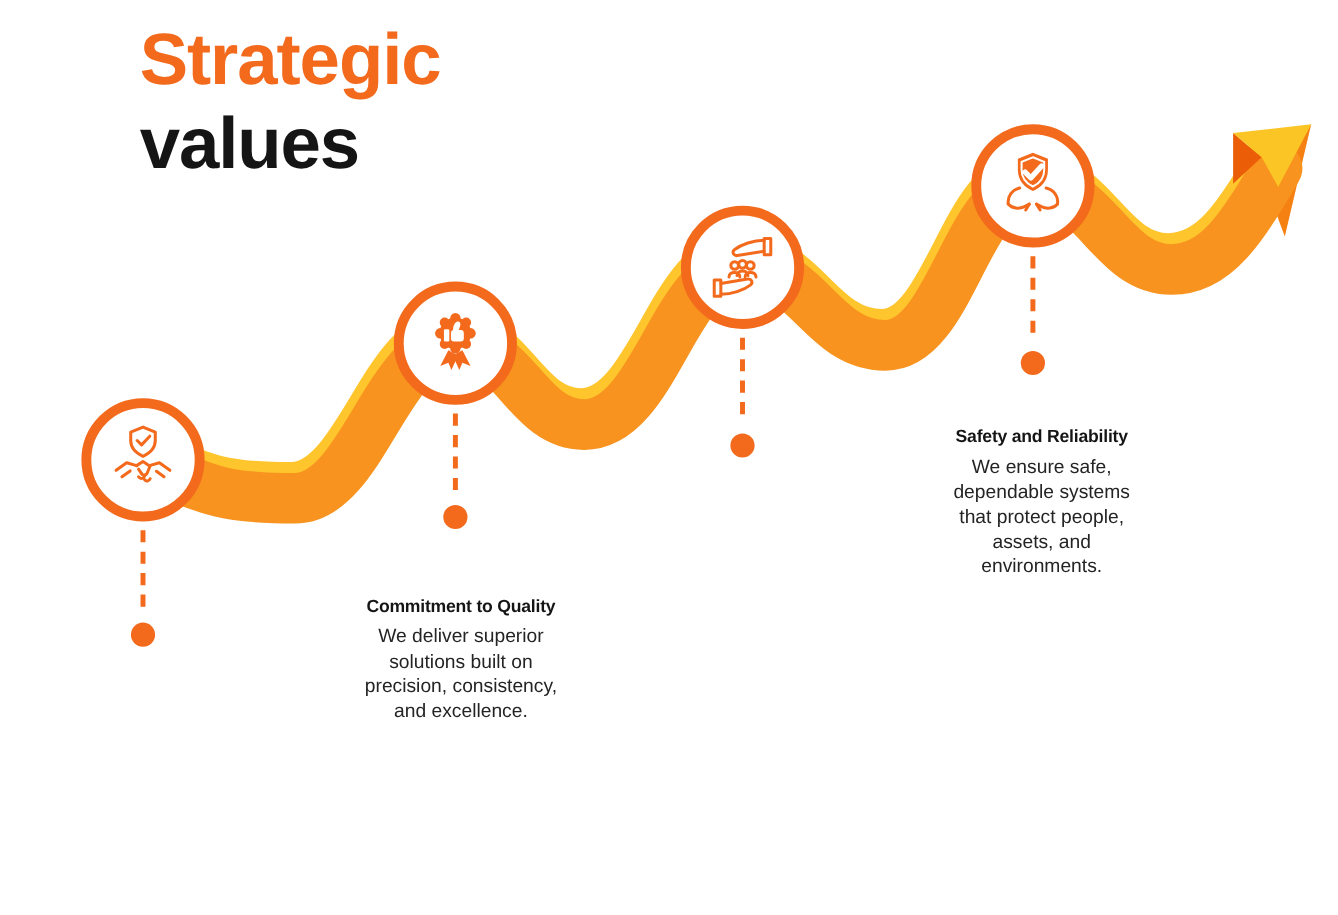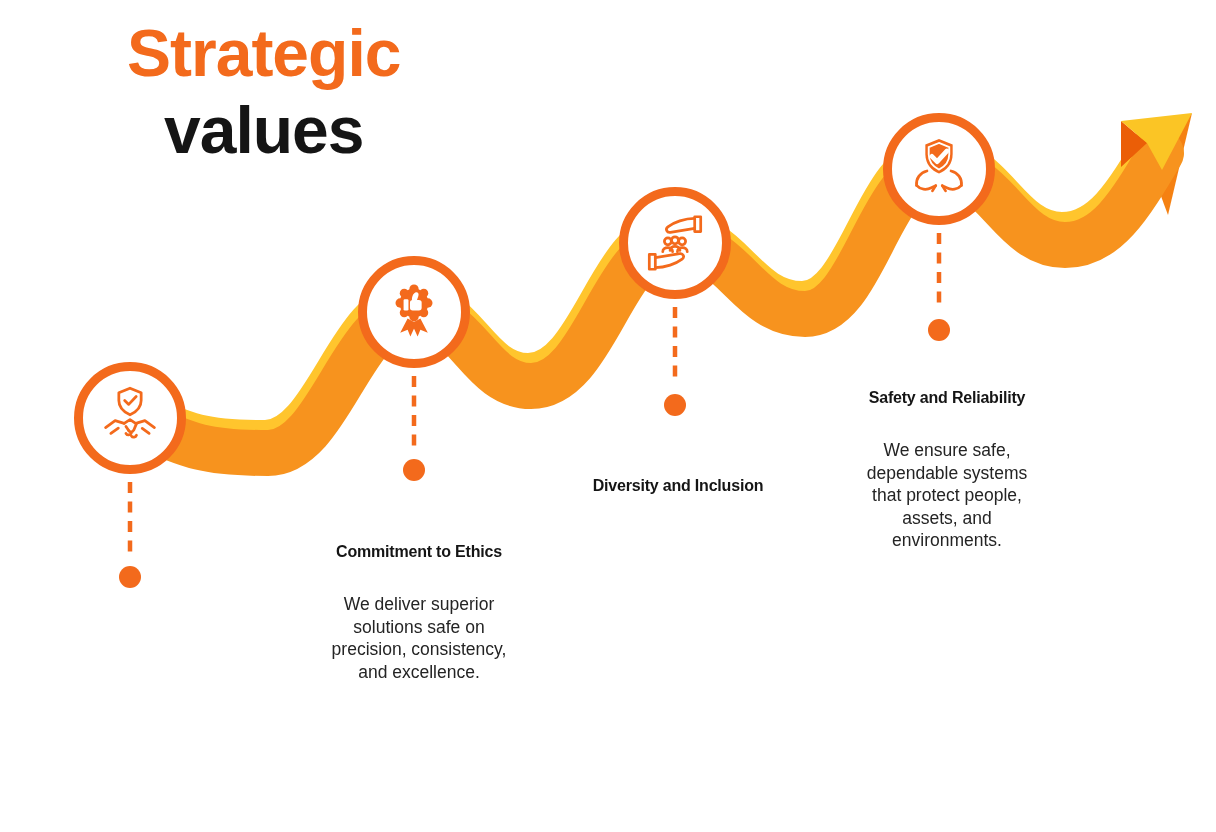--- a/index.html
+++ b/index.html
@@ -13,35 +13,35 @@
     --body:#242424;
   }
   *{margin:0;padding:0;box-sizing:border-box;}
   html,body{background:#fff;}
   .canvas{
     position:relative;width:1216px;height:832px;background:#ffffff;
     overflow:hidden;font-family:"Liberation Sans",sans-serif;
   }
   .title{position:absolute;left:127px;top:12px;font-weight:700;letter-spacing:-1px;}
   .title .t1{font-size:66px;line-height:82px;color:var(--accent);}
-  .title .t2{font-size:66px;line-height:72px;color:var(--heading);text-align:center;}
+  .title .t2{font-size:66px;line-height:72px;color:var(--heading);}
   .wave-layer{position:absolute;left:0;top:0;width:1216px;height:832px;}
   .node{
     position:absolute;width:112px;height:112px;border-radius:50%;
     background:#ffffff;border:9px solid var(--accent);
     display:flex;align-items:center;justify-content:center;
   }
   .node svg{display:block;}
   .card{position:absolute;text-align:center;}
   .card h2{
     font-size:16px;line-height:29px;font-weight:700;color:var(--heading);
     letter-spacing:-0.2px;
   }
   .card p{
-    margin-top:27px;font-size:17.5px;line-height:22.5px;color:var(--body);
+    margin-top:1px;font-size:17.5px;line-height:22.5px;color:var(--body);
     font-weight:400;
   }
 </style>
 </head>
 <body>
 
 <div class="canvas">
 
   <header class="title">
     <div class="t1">Strategic</div>
@@ -147,26 +147,25 @@
         <path d="M11.5 47 C15 51 20.5 51.5 25 49.2 L29 47.2"></path>
         <path d="M52.5 47 C53.2 40.5 49.2 35.2 43 33.8"></path>
         <path d="M52.5 47 C49 51 43.5 51.5 39 49.2 L35 47.2"></path>
         <path d="M29 47.2 L26 52 M35 47.2 L38 52"></path>
       </g>
     </svg>
   </div>
 
 
   <section class="card" style="left:319px;top:537px;width:200px;">
-    <h2>Commitment to Ethics</h2>
-    <p>We deliver superior solutions safe on precision, consistency, and excellence.</p>
+    <h2>Commitment to Quality</h2>
+    <p>We deliver superior solutions built on precision, consistency, and excellence.</p>
   </section>
 
   <section class="card" style="left:577px;top:471px;width:202px;">
-    <h2>Diversity and Inclusion</h2>
   </section>
 
   <section class="card" style="left:851px;top:383px;width:192px;">
     <h2>Safety and Reliability</h2>
     <p>We ensure safe, dependable systems that protect people, assets, and environments.</p>
   </section>
 
 </div>
 
 </body></html>

